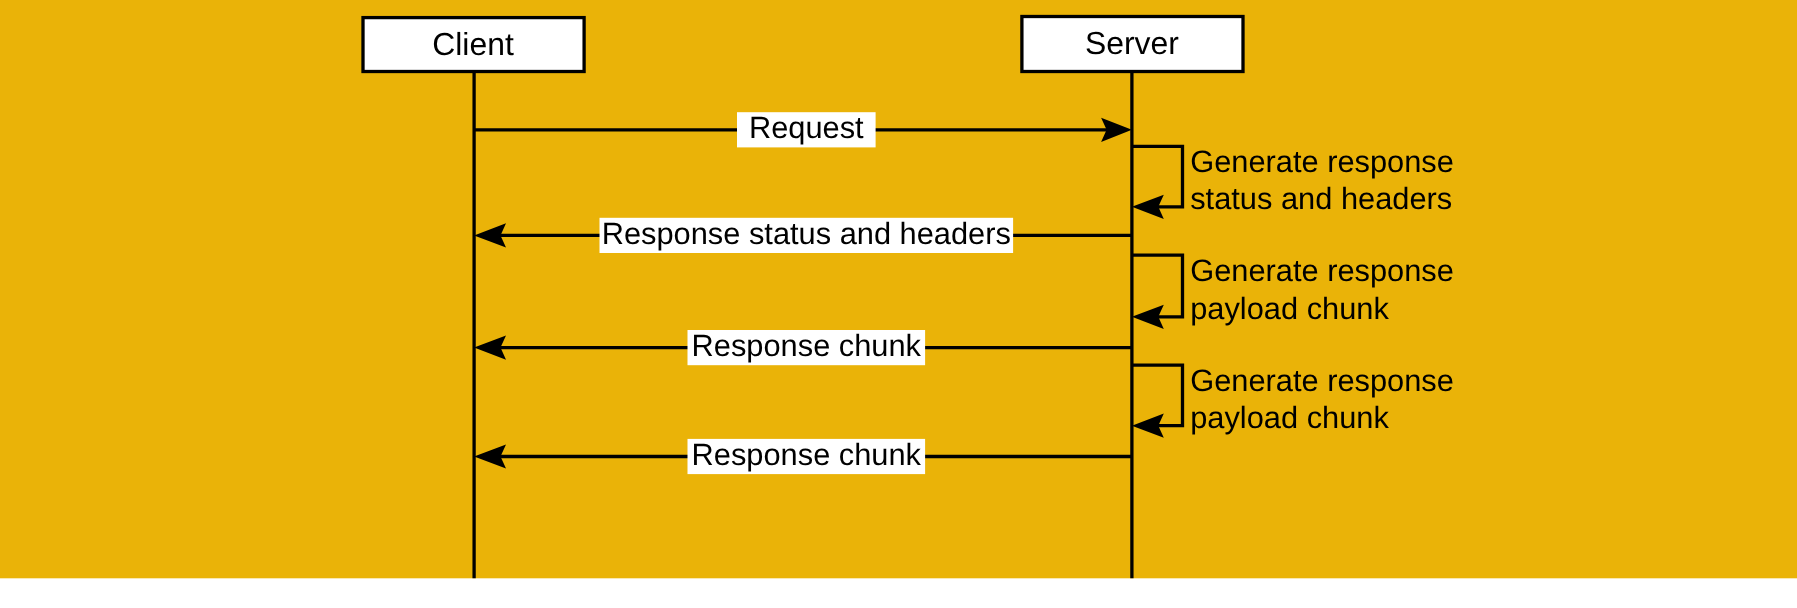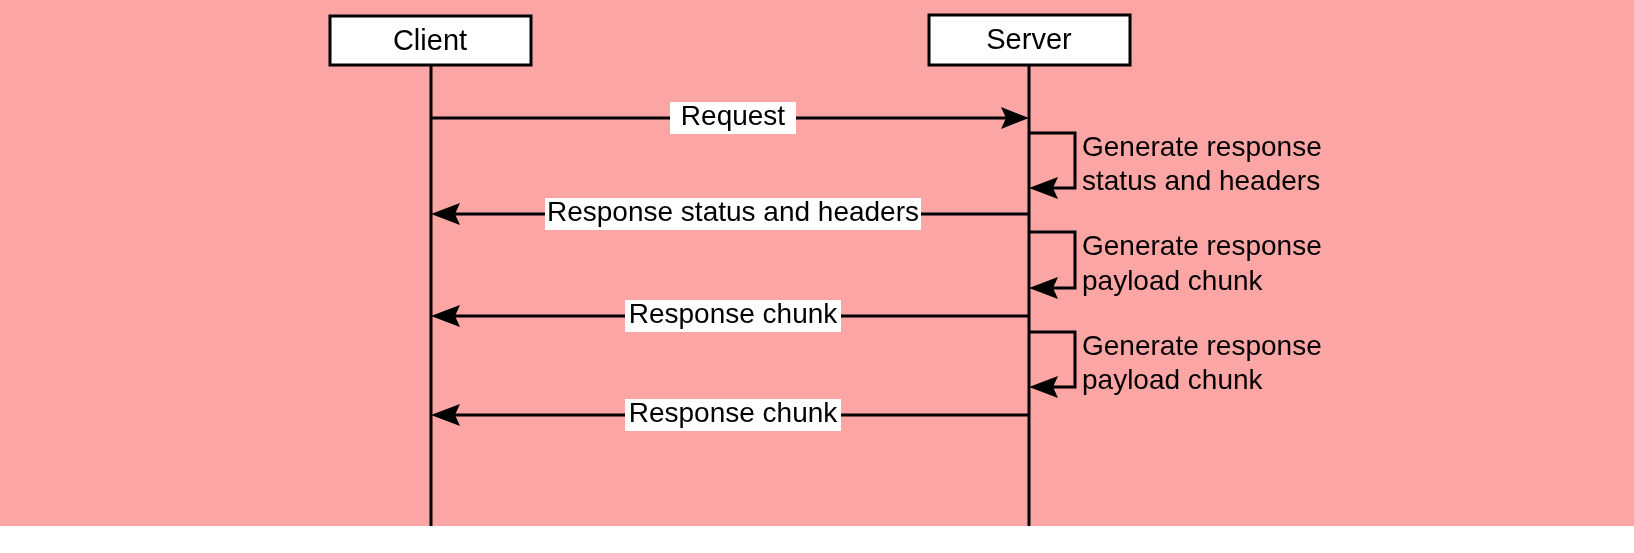--- a/index.html
+++ b/index.html
@@ -7,21 +7,21 @@
     padding: 0;
     background: #ffffff;
   }
   body {
     font-family: "Liberation Sans", sans-serif;
   }
   #canvas {
     position: relative;
     width: 1634px;
     height: 526px;
-    background: #fca5a5;
+    background: #eab308;
     overflow: hidden;
   }
   #diagram-svg {
     position: absolute;
     left: 0;
     top: 0;
     width: 1634px;
     height: 553px;
     display: block;
   }

